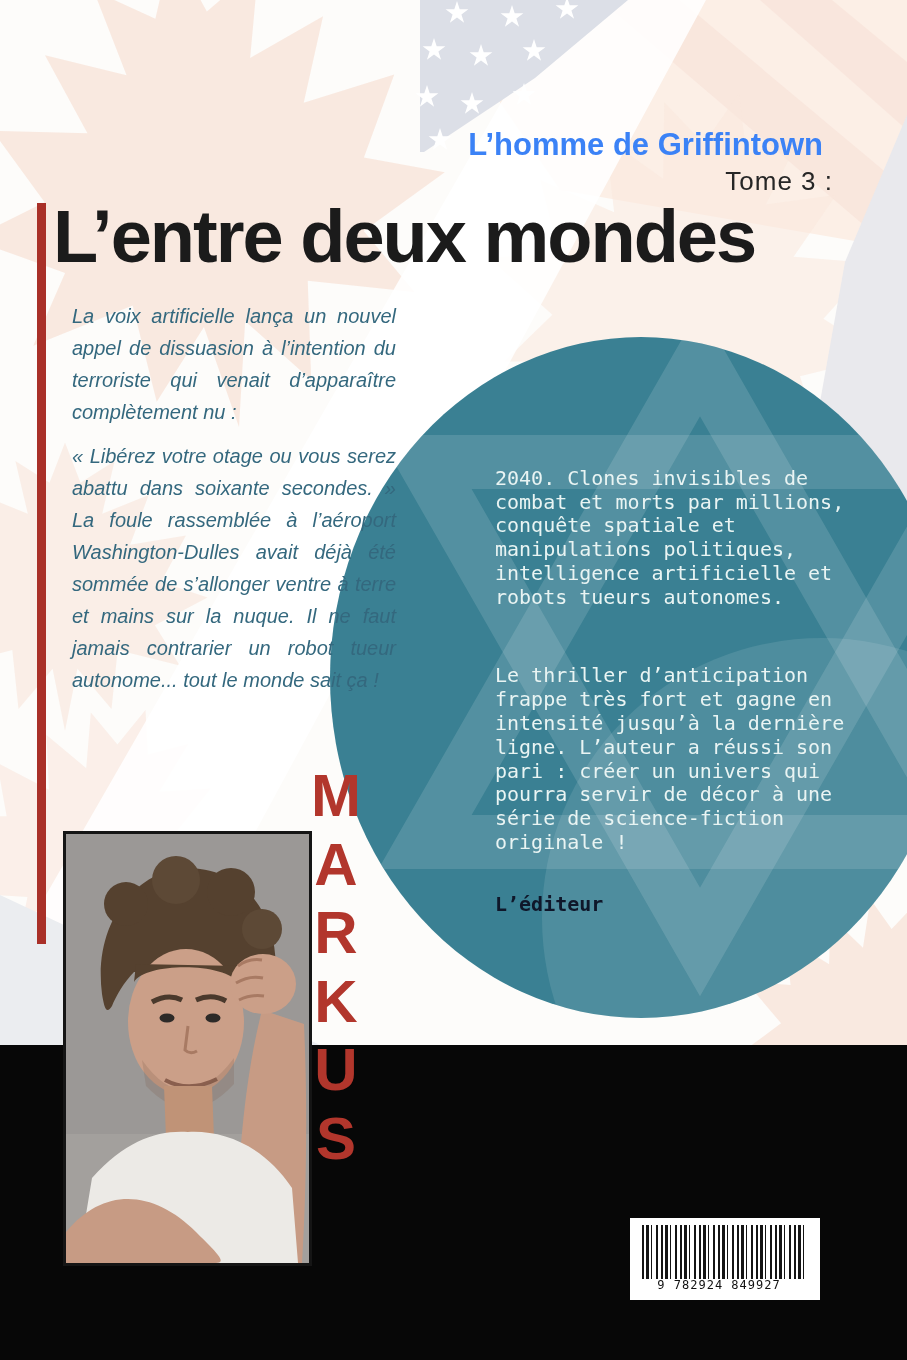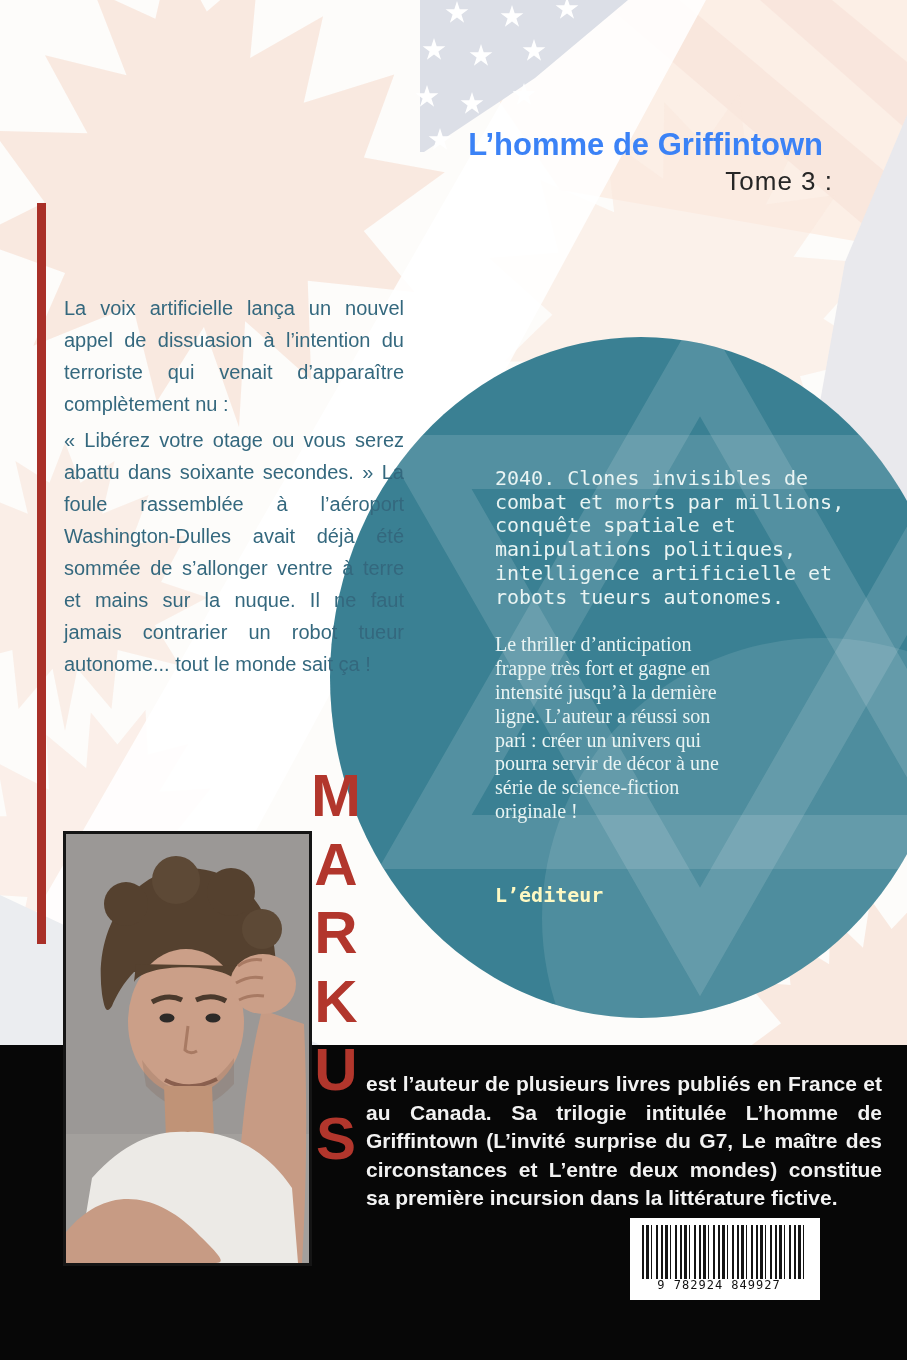--- a/index.html
+++ b/index.html
@@ -25,39 +25,39 @@
   }
   .accent-bar{
     position:absolute;left:37px;top:203px;width:9px;height:741px;
     background:#a93028;z-index:3;
   }
   
   .synopsis{
     position:absolute;left:60px;top:288px;width:348px;z-index:3;
     font-size:20px;line-height:32px;text-align:justify;color:#34687e;
   }
-  .synopsis p{margin:4px;}
+  .synopsis p{margin:12px;font-style:italic;}
   
   .circle{
     position:absolute;left:330px;top:337px;width:622px;height:681px;
     border-radius:50%;background:#3a8093;overflow:hidden;z-index:2;
   }
   .circle .star-svg{position:absolute;left:30px;top:-20px;}
   .circle .crescent{
     position:absolute;right:-150px;bottom:-180px;width:560px;height:560px;
     border-radius:50%;background:rgba(255,255,255,0.10);
   }
   .review{
     position:absolute;left:165px;top:106px;width:400px;
     font-family:"DejaVu Sans Mono",monospace;
     font-size:20px;line-height:23.8px;color:#e9f4f3;
     white-space:pre-line;
   }
-  .review .q2{font-family:Liberation Serif, serif;}
-  .review .sig{margin-top:36px;color:#fef9c3;font-weight:bold;}
+  .review .q2{margin-top:31px;}
+  .review .sig{margin-top:14px;color:#0f172a;font-weight:bold;}
   
   .author-name{
     position:absolute;left:303px;top:762px;width:66px;z-index:4;
     text-align:center;
   }
   .author-name span{
     display:block;height:68.5px;line-height:68.5px;
     font-size:60px;font-weight:800;color:#b2362c;
   }
   
@@ -156,39 +156,39 @@
 pari : créer un univers qui
 pourra servir de décor à une
 série de science-fiction
 originale !</div>
       <div class="sig">L’éditeur</div>
     </div>
   </div>
 
   <div class="series-title">L’homme de Griffintown</div>
   <div class="volume-label">Tome 3 :</div>
+  <div class="main-title">L’entre deux mondes</div>
   <div class="accent-bar"></div>
 
   <div class="synopsis">
     <p>La voix artificielle lança un nouvel appel de dissuasion à l’intention du terroriste qui venait d’apparaître complètement nu :</p>
     <p>« Libérez votre otage ou vous serez abattu dans soixante secondes. » La foule rassemblée à l’aéroport Washington-Dulles avait déjà été sommée de s’allonger ventre à terre et mains sur la nuque. Il ne faut jamais contrarier un robot tueur autonome... tout le monde sait ça !</p>
   </div>
 
   <div class="author-name">
     <span>M</span>
     <span>A</span>
     <span>R</span>
     <span>K</span>
     <span>U</span>
     <span>S</span>
   </div>
 
   <div class="footer-band"></div>
 
-  <div class="bio">est l’auteur de plusieurs livres publiés en France et au Canada. Sa trilogie intitulée L’homme de Griffintown (L’invité surprise du G7, Le maître des circonstances et L’entre deux mondes) constitue sa première incursion dans la littérature fictive.</div>
 
   <div class="photo">
     <svg width="243" height="429" viewBox="0 0 243 429">
       <rect x="0" y="0" width="243" height="429" fill="#9b9896"></rect>
       <rect x="0" y="300" width="243" height="129" fill="#a8a5a1" opacity="0.6"></rect>
 
       <path d="M168 429 C172 340 176 255 196 176 L238 190 C242 280 240 360 236 429 Z" fill="#c79b84"></path>
 
       <path d="M36 160 C26 82 78 32 124 34 C178 36 216 80 209 150 C206 172 197 184 191 168 C187 156 183 148 179 140 L68 138 C58 148 50 162 46 172 C40 182 38 172 36 160 Z" fill="#55412f"></path>
       <circle cx="60" cy="70" r="22" fill="#55412f"></circle>

